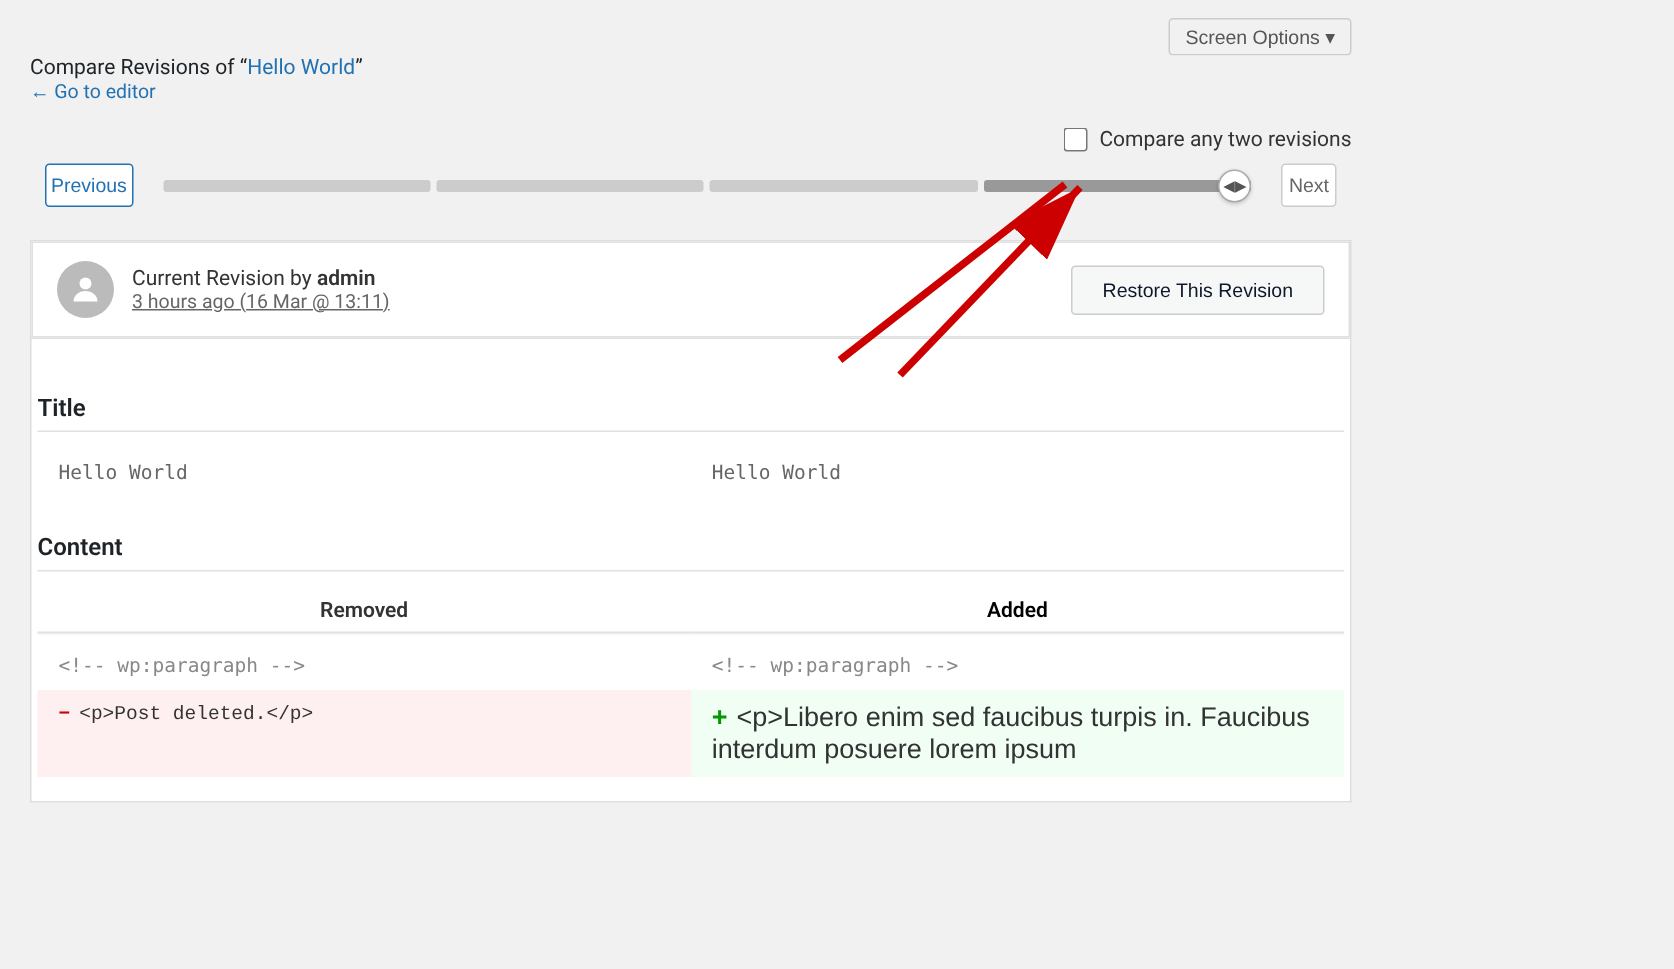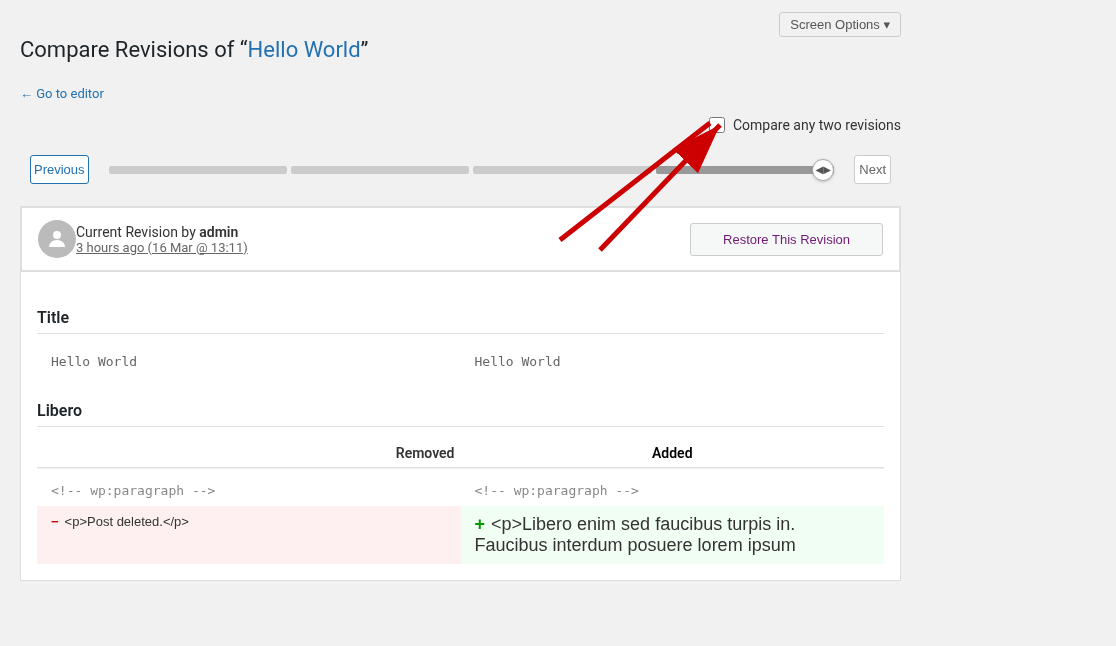--- a/index.html
+++ b/index.html
@@ -25,41 +25,40 @@
     .screen-options-btn {
       background: #f1f1f1;
       border: 1px solid #ccc;
       padding: 4px 10px;
       font-size: 13px;
       cursor: pointer;
       color: #555;
       border-radius: 3px;
     }
     .page-title {
-      font-size: 22px;
+      font-size: 14px;
       font-weight: 400;
       color: #1d2327;
-      margin-bottom: 23px;
+      margin-bottom: 0;
     }
     .page-title a {
       color: #2271b1;
       text-decoration: none;
     }
     .go-to-editor {
       color: #2271b1;
       text-decoration: none;
       font-size: 13px;
       display: inline-block;
       margin-bottom: 16px;
     }
     .compare-options-row {
       display: flex;
       justify-content: flex-end;
       align-items: center;
-      margin-bottom: 14px;
       gap: 8px;
     }
     .compare-checkbox {
       width: 16px;
       height: 16px;
       cursor: pointer;
     }
     .compare-label {
       font-size: 14px;
       color: #333;
@@ -136,20 +135,21 @@
       align-items: center;
       justify-content: space-between;
       padding: 12px 16px;
       border: 1px solid #e0e0e0;
       background: #fff;
       margin-bottom: 0;
     }
     .revision-left {
       display: flex;
       align-items: center;
+      gap: 12px;
     }
     .avatar-placeholder {
       width: 38px;
       height: 38px;
       background: #bbb;
       border-radius: 50%;
       display: flex;
       align-items: center;
       justify-content: center;
       color: #fff;
@@ -163,22 +163,22 @@
       font-weight: 600;
     }
     .revision-date {
       font-size: 13px;
       color: #666;
       text-decoration: underline;
     }
     .restore-btn {
       background: #f6f7f7;
       border: 1px solid #ccc;
-      color: #701a75;
-      padding: 8px 32px;
+      color: #0f172a;
+      padding: 8px 20px;
       font-size: 13px;
       cursor: pointer;
       border-radius: 3px;
     }
     .diff-section {
       margin-top: 20px;
     }
     .diff-section-title {
       font-size: 16px;
       font-weight: 600;
@@ -186,21 +186,21 @@
       margin-bottom: 12px;
       padding-bottom: 6px;
       border-bottom: 1px solid #e0e0e0;
     }
     .diff-cell {
       padding: 10px 16px;
       font-family: monospace;
       font-size: 13px;
     }
     .diff-header-removed {
-      text-align: right;
+      text-align: center;
       font-weight: 600;
       color: #333;
       padding: 6px;
       border-bottom: 1px solid #e0e0e0;
     }
     .diff-header-added {
       text-align: center;
       font-weight: 600;
       color: #000000;
       padding: 6px;
@@ -307,52 +307,52 @@
               <span>Current Revision by </span><strong>admin</strong>
             </div>
             <div class="revision-date">3 hours ago (16 Mar @ 13:11)</div>
           </div>
         </div>
         <button class="restore-btn">Restore This Revision</button>
       </div>
     </div>
 
     
-    <div style="background:#fff; border:1px solid #ddd; border-top:none; padding: 16px 16px;">
+    <div style="background:#fff; border:1px solid #ddd; border-top:none; padding: 16px 4px;">
 
       <div class="diff-section">
         <div class="diff-section-title">Title</div>
         <table class="diff-table">
           <tbody>
               <tr class="diff-neutral">
             <td class="diff-cell diff-comment" style="width:50%;">Hello World</td>
             <td class="diff-cell diff-comment" style="width:50%;">Hello World</td>
           </tr>
         </tbody>
           </table>
       </div>
 
       <div class="diff-section" style="margin-top:24px;">
-        <div class="diff-section-title">Libero</div>
+        <div class="diff-section-title">Content</div>
 
         <div style="display:grid; grid-template-columns:1fr 1fr; border-bottom:1px solid #eee; margin-bottom:4px;">
           <div class="diff-header-removed">Removed</div>
           <div class="diff-header-added">Added</div>
         </div>
 
         <table class="diff-table">
 
           <tbody>
               <tr>
             <td class="diff-cell diff-comment" style="width:50%; color:#888;">&lt;!-- wp:paragraph --&gt;</td>
             <td class="diff-cell diff-comment" style="width:50%; color:#888;">&lt;!-- wp:paragraph --&gt;</td>
           </tr>
 
           <tr>
-            <td style="background:#fef0f0; width:50%; padding:8px 14px; font-family:Liberation Sans, sans-serif; font-size:13px; vertical-align:top;">
+            <td style="background:#fef0f0; width:50%; padding:8px 14px; font-family:Liberation Mono, monospace; font-size:13px; vertical-align:top;">
               <span class="diff-minus">−</span><span>&lt;p&gt;Post deleted.&lt;/p&gt;</span>
             </td>
             <td style="background:#f0fef4; width:50%; padding:8px 14px; font-family:Liberation Sans, sans-serif; font-size:18px; vertical-align:top;">
               <span class="diff-plus">+</span><span>&lt;p&gt;Libero enim sed faucibus turpis in. Faucibus interdum posuere lorem ipsum</span>
             </td>
           </tr>
         </tbody>
           </table>
       </div>
     </div>

